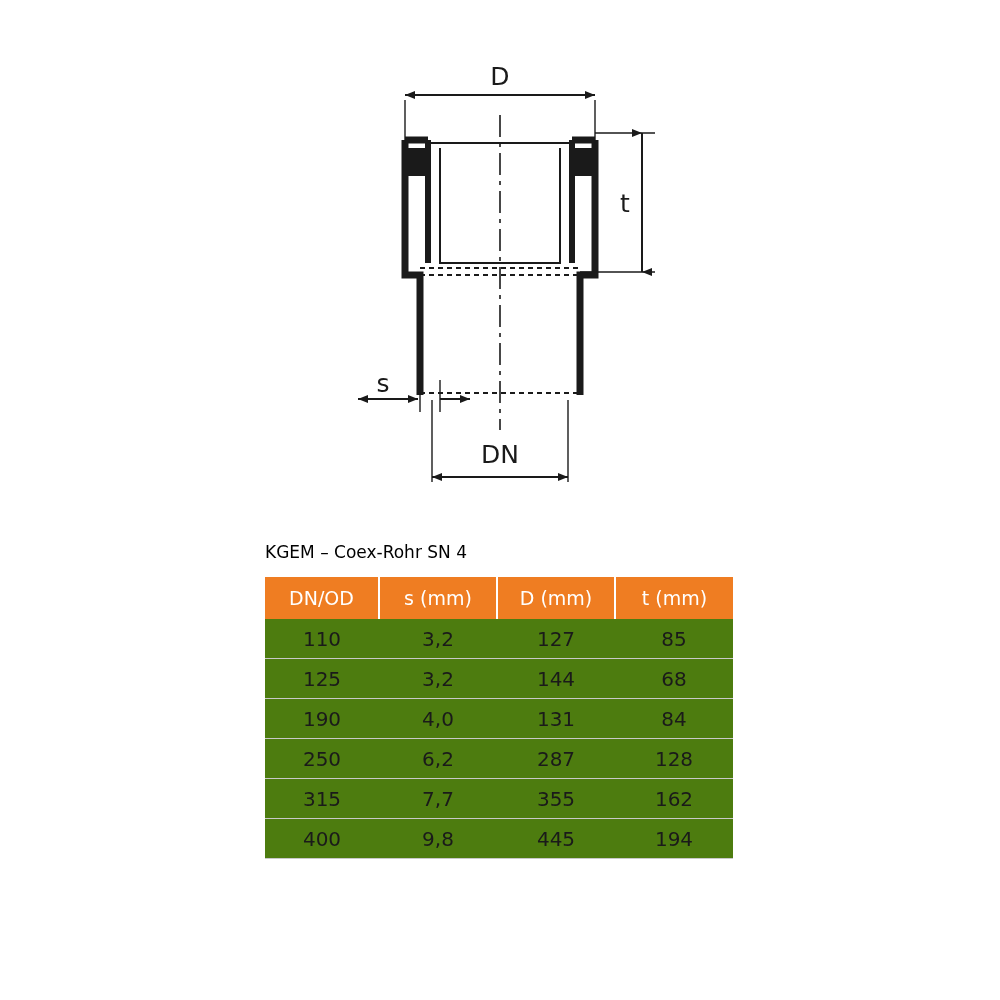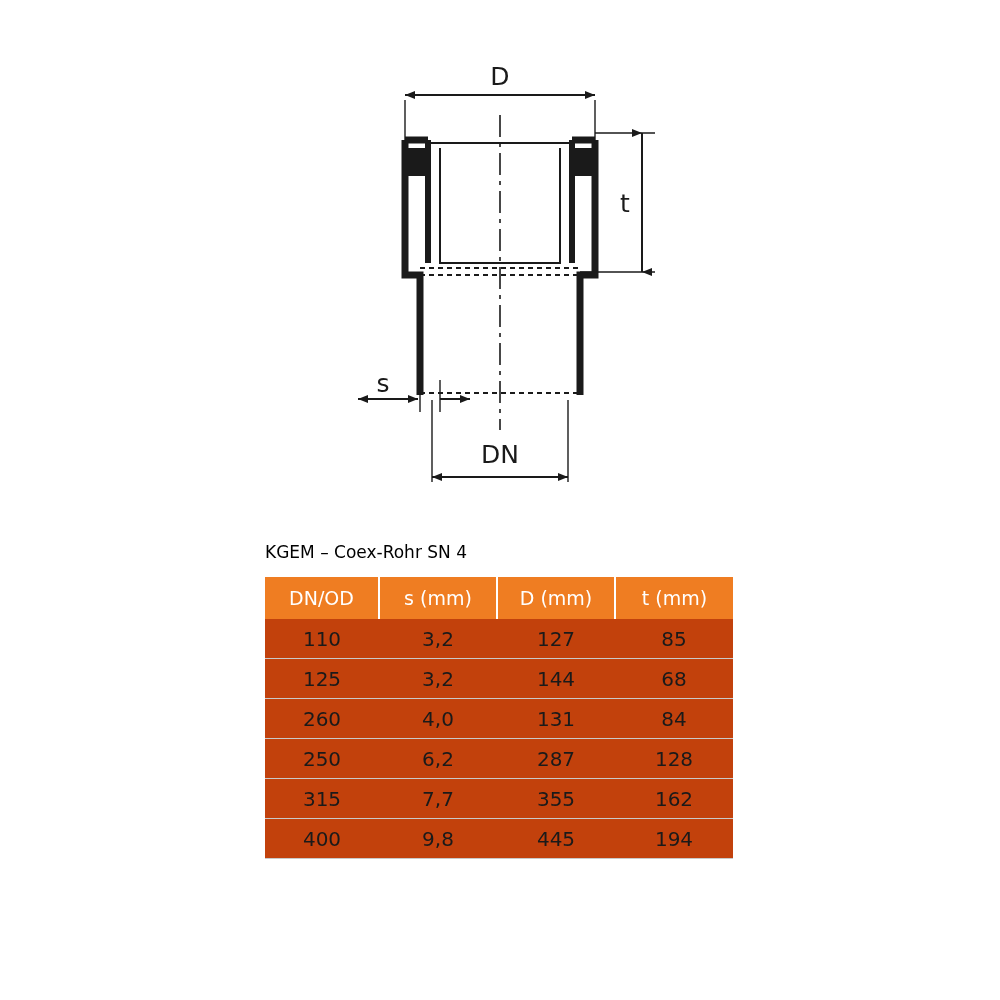--- a/index.html
+++ b/index.html
@@ -73,21 +73,21 @@
   }
   table.spec th:last-child {
     border-right: none;
   }
   table.spec td {
     height: 37px;
     text-align: center;
     color: #1a1a1a;
     font-size: 20px;
     border-bottom: 1px solid #c9c9c9;
-    background: #c2410c;
+    background: #4d7c0f;
   }
   table.spec tbody tr:first-child td {
     border-top: none;
   }
   table.spec col.c1 { width: 114px; }
   table.spec col.c2 { width: 118px; }
   table.spec col.c3 { width: 118px; }
   table.spec col.c4 { width: 118px; }
 </style>
 </head>
@@ -201,21 +201,21 @@
         <td>127</td>
         <td>85</td>
       </tr>
       <tr>
         <td>125</td>
         <td>3,2</td>
         <td>144</td>
         <td>68</td>
       </tr>
       <tr>
-        <td>260</td>
+        <td>190</td>
         <td>4,0</td>
         <td>131</td>
         <td>84</td>
       </tr>
       <tr>
         <td>250</td>
         <td>6,2</td>
         <td>287</td>
         <td>128</td>
       </tr>

